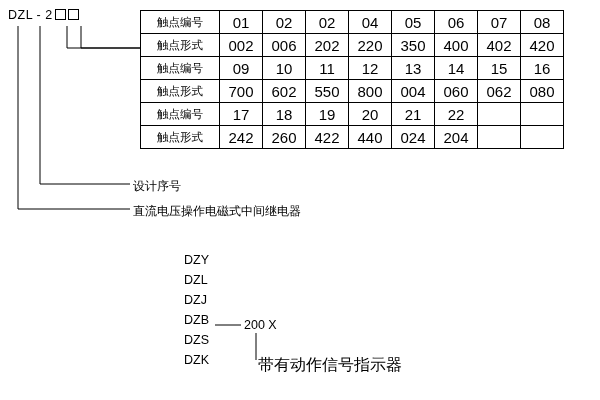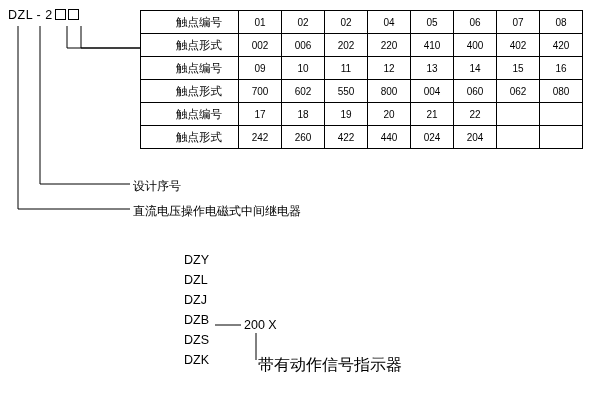--- a/index.html
+++ b/index.html
@@ -48,27 +48,26 @@
   }
   table.contact-table {
     border-collapse: collapse;
     table-layout: fixed;
   }
   table.contact-table td {
     border: 1px solid #000;
     height: 22px;
     text-align: center;
     vertical-align: middle;
-    font-size: 10px;
+    font-size: 15px;
     padding: 0;
   }
   table.contact-table td.rowhead {
     width: 78px;
     font-size: 11.5px;
-    padding-left: 19px;
   }
   table.contact-table td.cell {
     width: 42px;
   }
 
   
   svg.lines {
     position: absolute;
     left: 0;
     top: 0;
@@ -157,21 +156,21 @@
           <td class="cell">06</td>
           <td class="cell">07</td>
           <td class="cell">08</td>
         </tr>
         <tr>
           <td class="rowhead">触点形式</td>
           <td class="cell">002</td>
           <td class="cell">006</td>
           <td class="cell">202</td>
           <td class="cell">220</td>
-          <td class="cell">410</td>
+          <td class="cell">350</td>
           <td class="cell">400</td>
           <td class="cell">402</td>
           <td class="cell">420</td>
         </tr>
         <tr>
           <td class="rowhead">触点编号</td>
           <td class="cell">09</td>
           <td class="cell">10</td>
           <td class="cell">11</td>
           <td class="cell">12</td>

